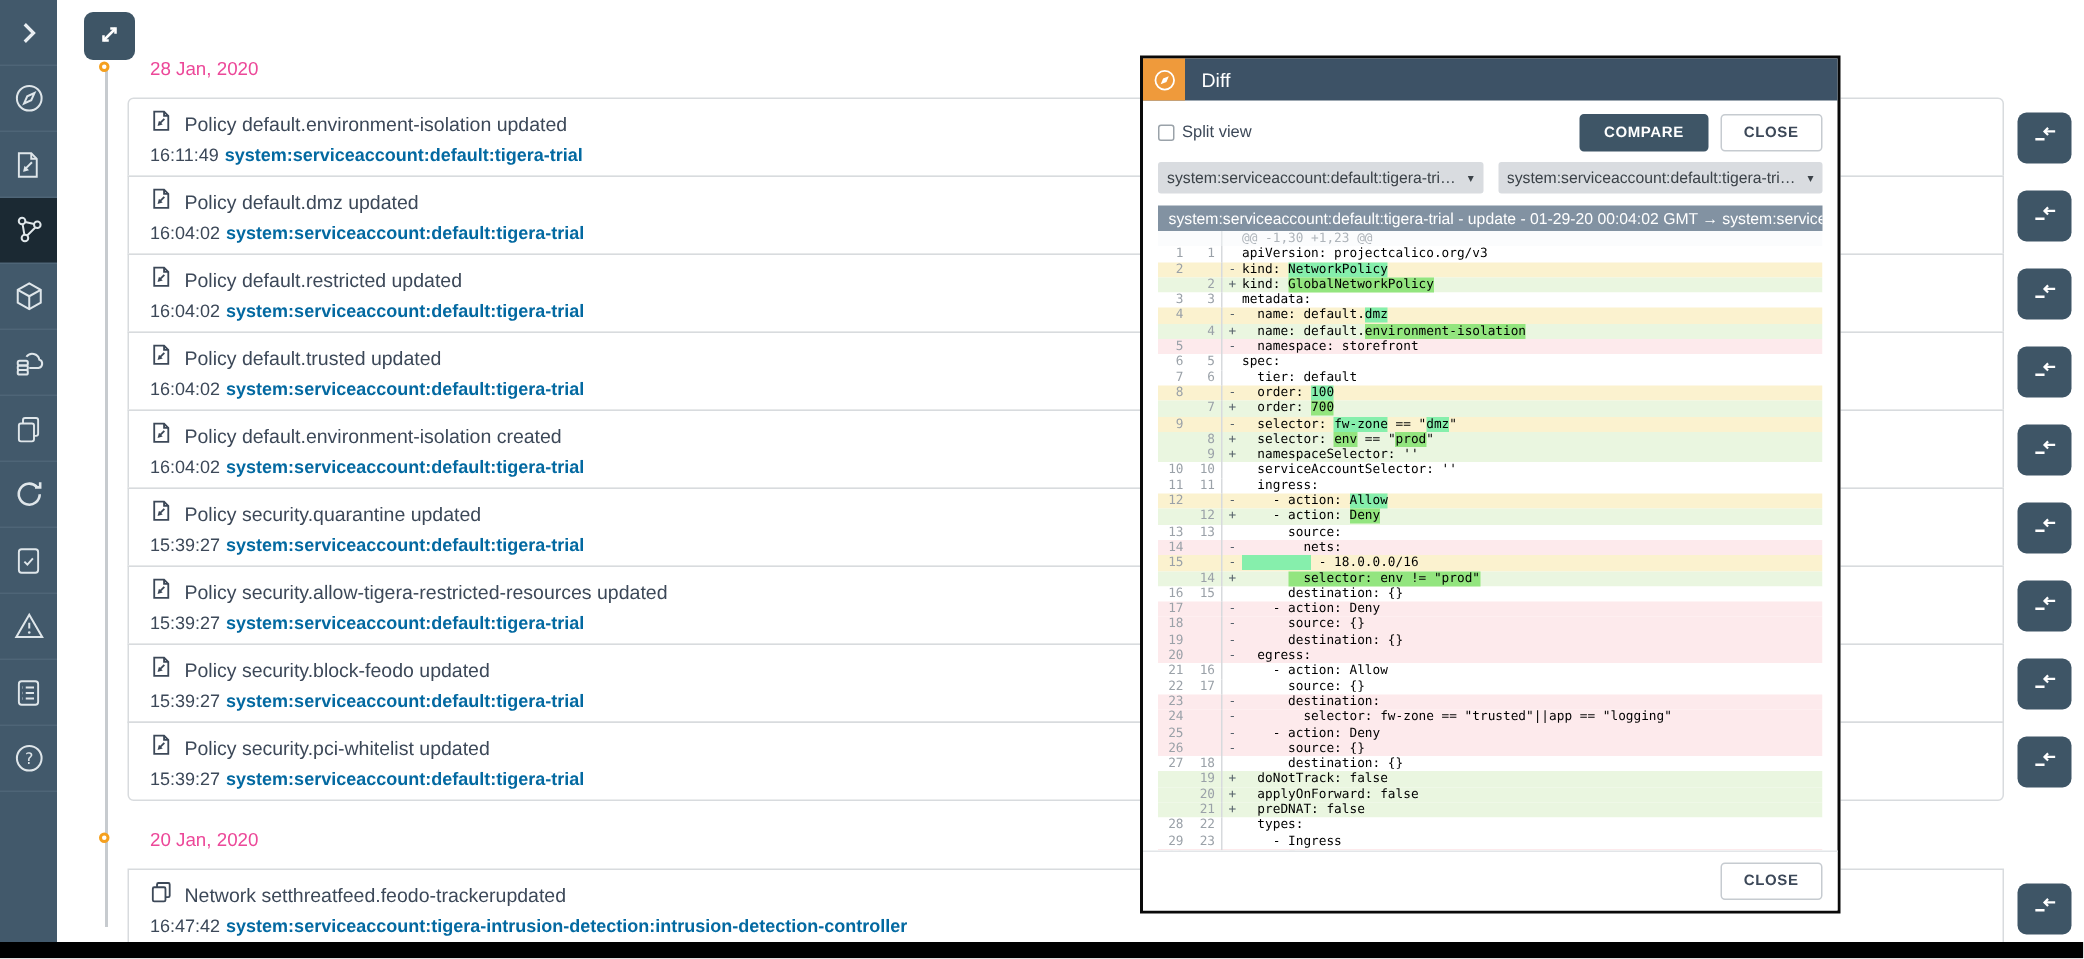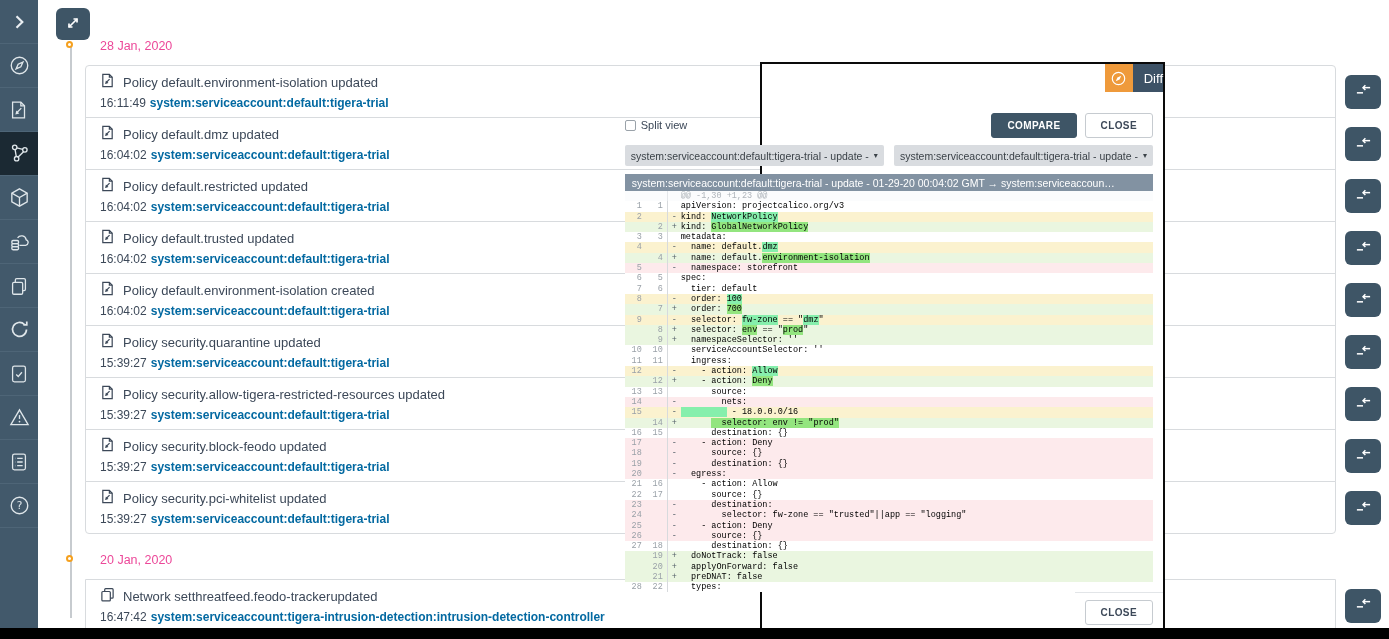--- a/index.html
+++ b/index.html
@@ -31,46 +31,46 @@
   .tl-card { flex:1; border:1px solid #d8dbde; background:#fff; padding:7px 14px; margin-top:-1px; cursor:pointer; }
   .tl-item:first-child .tl-card { border-radius:4px 4px 0 0; margin-top:0; }
   .tl-item:last-child .tl-card { border-radius:0 0 4px 4px; }
   .tl-title-line { display:flex; align-items:center; gap:8px; font-size:13px; color:#3c4858; }
   .tl-meta { margin-top:5px; font-size:12px; color:#3c4858; }
   .tl-meta b { color:#0369a1; margin-left:4px; }
   .diff-btn { width:36px; height:34px; margin-left:9px; background:#3e5566; border:none; border-radius:6px;
     cursor:pointer; display:flex; align-items:center; justify-content:center; flex:0 0 36px; }
 
   
-  .modal { position:absolute; left:760px; top:62px; width:405px; height:572px; background:#fff;
-    border:2px solid #0a0a0a; z-index:10; display:flex; flex-direction:column;align-items:flex-end; }
+  .modal { position:absolute; left:760px; top:37px; width:467px; height:572px; background:#fff;
+    border:2px solid #0a0a0a; z-index:10; display:flex; flex-direction:column; }
   .modal-header { height:28px; background:#3d5266; display:flex; align-items:center; flex:0 0 28px; }
   .modal-logo { width:28px; height:28px; background:#ef9a3b; display:flex; align-items:center; justify-content:center; }
   .modal-title { color:#fff; font-size:13px; margin-left:11px; }
-  .modal-body { flex:1; padding:20px 10px 0; display:flex; flex-direction:column; overflow:hidden; }
+  .modal-body { flex:1; padding:8px 10px 0; display:flex; flex-direction:column; overflow:hidden; }
   .controls-row { display:flex; align-items:center; justify-content:space-between; height:26px; flex:0 0 26px; }
   .split { display:flex; align-items:center; gap:5px; font-size:11px; color:#3c4858; cursor:pointer; }
   .checkbox { width:11px; height:11px; border:1px solid #9aa2a9; border-radius:2px; background:#fff; }
   .btns { display:flex; gap:8px; }
   .btn-compare { background:#3e5566; color:#fff; font-size:10px; font-weight:bold; letter-spacing:.4px;
     padding:6px 15px; border:1px solid #3e5566; border-radius:3px; cursor:pointer;
     font-family:"Liberation Sans",sans-serif; }
   .btn-close { background:#fff; color:#3c4858; font-size:10px; font-weight:bold; letter-spacing:.4px;
     padding:6px 15px; border:1px solid #c6cbd0; border-radius:3px; cursor:pointer;
     font-family:"Liberation Sans",sans-serif; }
   .selects-row { display:flex; gap:10px; margin-top:7px; flex:0 0 21px; }
   .select { flex:1; background:#d9dce0; height:21px; display:flex; align-items:center; font-size:10.5px;
     color:#3b4248; padding:0 6px; border-radius:2px; white-space:nowrap; overflow:hidden; cursor:pointer; }
   .sel-text { overflow:hidden; text-overflow:ellipsis; }
   .caret { margin-left:auto; padding-left:5px; font-size:8px; color:#3b4248; }
   .file-header { margin-top:8px; background:#8292a2; color:#fff; font-size:10.5px; padding:3px 7px;
     white-space:nowrap; overflow:hidden; flex:0 0 17px; }
   .diff { font-family:"DejaVu Sans Mono", monospace; font-size:8.5px; line-height:10.3px; flex:1;
     overflow:hidden; }
-  .dl { display:flex; white-space:pre;font-family:Liberation Mono, monospace; }
+  .dl { display:flex; white-space:pre; }
   .dl .no, .dl .nn { width:21px; text-align:right; padding-right:4px; color:#9aa1a8; flex:0 0 21px; }
   .dl .sg { width:14px; flex:0 0 14px; border-left:1px solid #d7dadd; padding-left:4px; color:#55606a; }
   .dl .ct { flex:1; }
   .dl-ctx { background:#fff; }
   .dl-hunk { background:#fbfcfd; color:#aeb4ba; }
   .dl-hunk .sg { border-left-color:#e4e7ea; }
   .dl-mdel { background:#fbf2cf; }
   .dl-del  { background:#fdeaec; }
   .dl-add  { background:#eaf6e0; }
   .dl-mdel .mk, .dl-del .mk { background:#86efac; }

